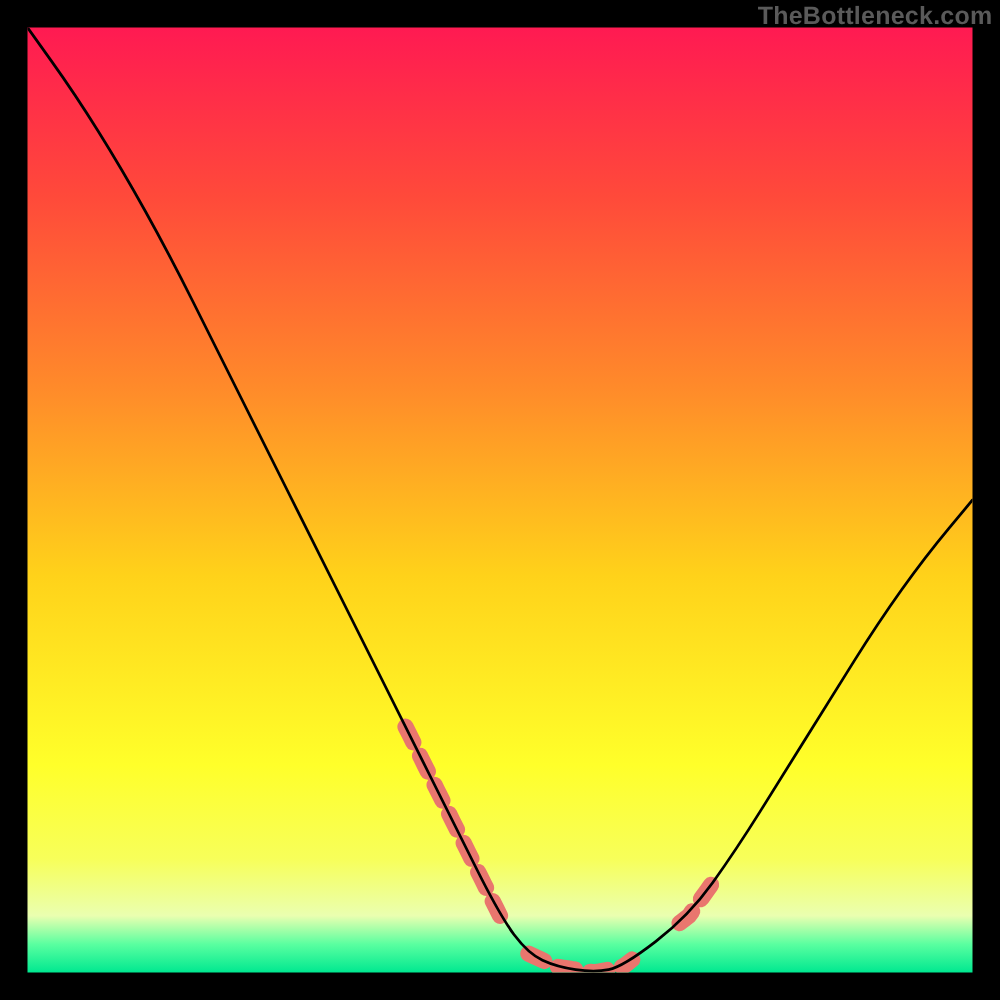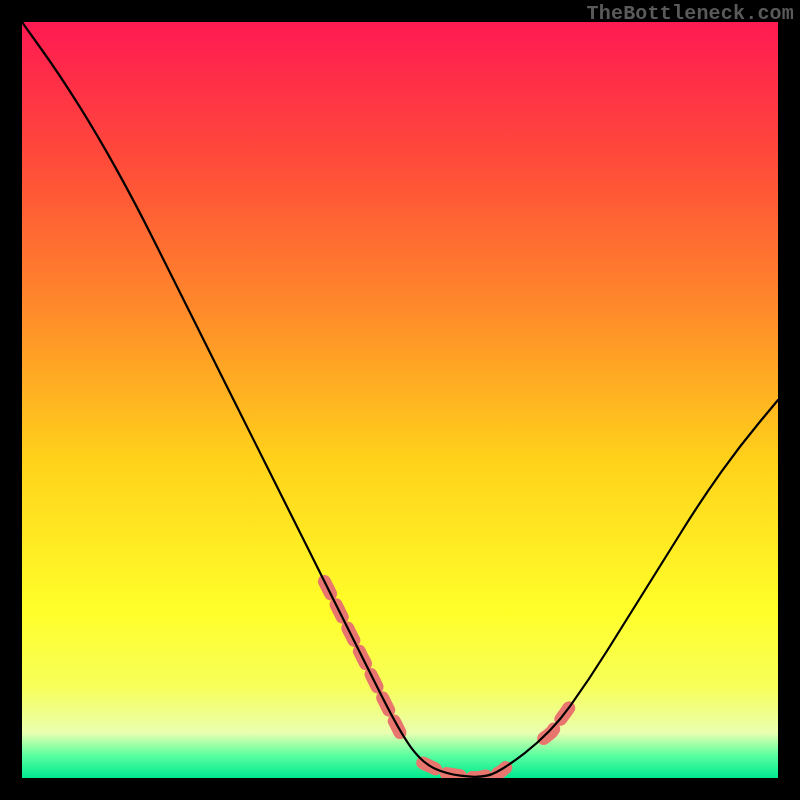--- a/index.html
+++ b/index.html
@@ -33,21 +33,21 @@
       #f7ff5a 88%,
       #eaffb0 94%,
       #5affa0 97%,
       #00e890 100%
     );
   }
   .watermark {
     position: absolute;
     top: 2px;
     right: 6px;
-    font-family: Liberation Mono, monospace;
+    font-family: Liberation Sans, sans-serif;
     font-size: 20px;
     font-weight: bold;
     color: #5a5a5a;
     letter-spacing: 0.2px;
     user-select: none;
   }
   svg.curve {
     position: absolute;
     left: 0;
     top: 0;

